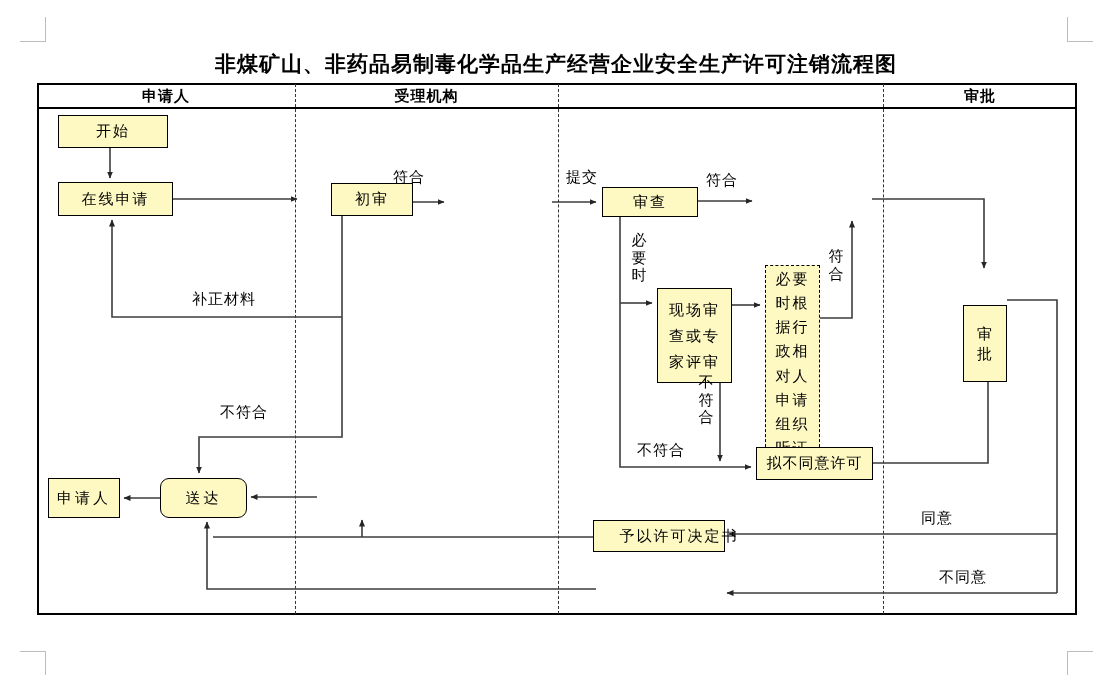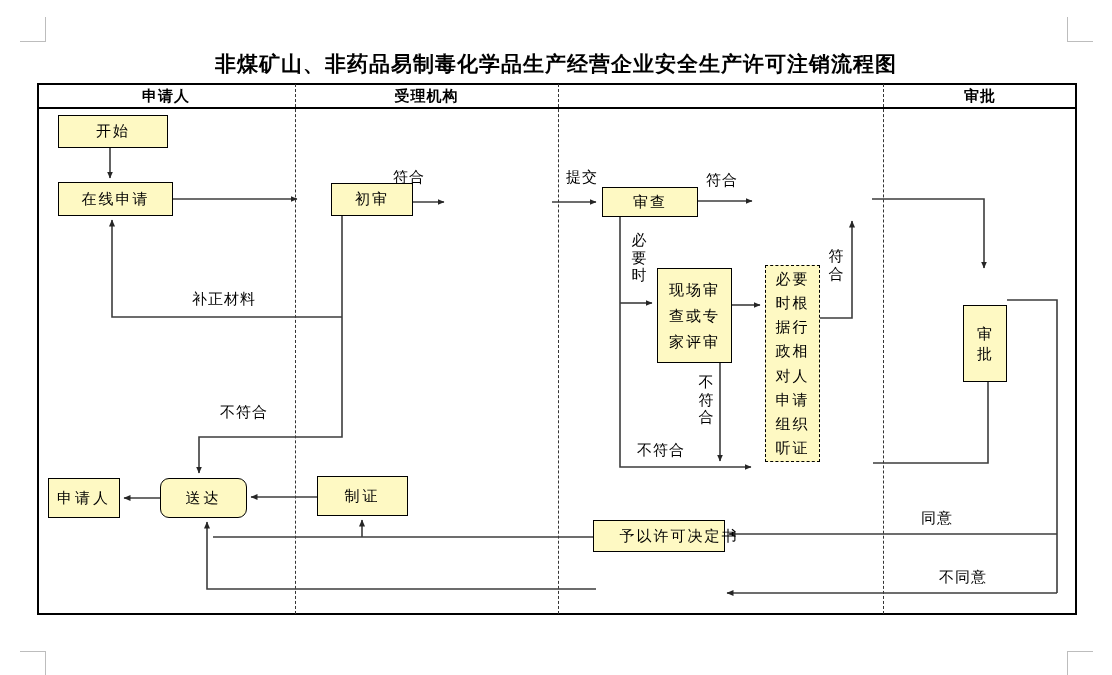--- a/index.html
+++ b/index.html
@@ -90,33 +90,33 @@
     <path class="fl" d="M317 497 H251" marker-end="url(#arw)"></path>
     <path class="fl" d="M160 498 H124" marker-end="url(#arw)"></path>
     <path class="fl" d="M342 216 V437 H199 V473" marker-end="url(#arw)"></path>
     <path class="fl" d="M342 317 H112 V220" marker-end="url(#arw)"></path>
   </svg>
 
   <div class="node" style="left:58px;top:115px;width:110px;height:33px;">开始</div>
   <div class="node" style="left:58px;top:182px;width:115px;height:34px;text-align:center;">在线申请</div>
   <div class="node" style="left:303px;top:183px;width:82px;height:33px;margin-left:28px;">初审</div>
   <div class="node" style="left:602px;top:187px;width:96px;height:30px;">审查</div>
-  <div class="node wrap" style="left:657px;top:236px;width:75px;height:95px;line-height:26px;align-items:center;">
+  <div class="node wrap" style="left:657px;top:256px;width:75px;height:95px;line-height:26px;align-items:center;">
     <span style="width:53px;">现场审查或专家评审</span>
   </div>
   <div class="node wrap dashed" style="left:765px;top:233px;width:55px;height:197px;line-height:24.2px;">
     <span style="width:36px;">必要时根据行政相对人申请组织听证</span>
   </div>
+  <div class="node" style="left:756px;top:447px;width:117px;height:33px;letter-spacing:1px;">拟不同意许可</div>
   <div class="node wrap" style="left:963px;top:273px;width:44px;height:77px;line-height:20px;">
     <span style="width:16px;">审批</span>
   </div>
   <div class="node" style="left:593px;top:520px;width:132px;height:32px;letter-spacing:2px;padding-left:40px;">予以许可决定书</div>
   <div class="node" style="left:48px;top:478px;width:72px;height:40px;letter-spacing:3px;">申请人</div>
   <div class="node" style="left:160px;top:478px;width:87px;height:40px;letter-spacing:3px;border-radius:9px;">送达</div>
-  <div class="node" style="left:317px;top:476px;width:91px;height:40px;letter-spacing:3px;">制证</div>
 
   <div class="elabel" style="left:393px;top:168px;">符合</div>
   <div class="elabel" style="left:566px;top:168px;">提交</div>
   <div class="elabel" style="left:706px;top:171px;">符合</div>
   <div class="elabel vert" style="left:631px;top:231px;">必要时</div>
   <div class="elabel vert" style="left:828px;top:247px;">符合</div>
   <div class="elabel vert" style="left:698px;top:373px;">不符合</div>
   <div class="elabel" style="left:637px;top:441px;">不符合</div>
   <div class="elabel" style="left:192px;top:290px;">补正材料</div>
   <div class="elabel" style="left:220px;top:403px;">不符合</div>

